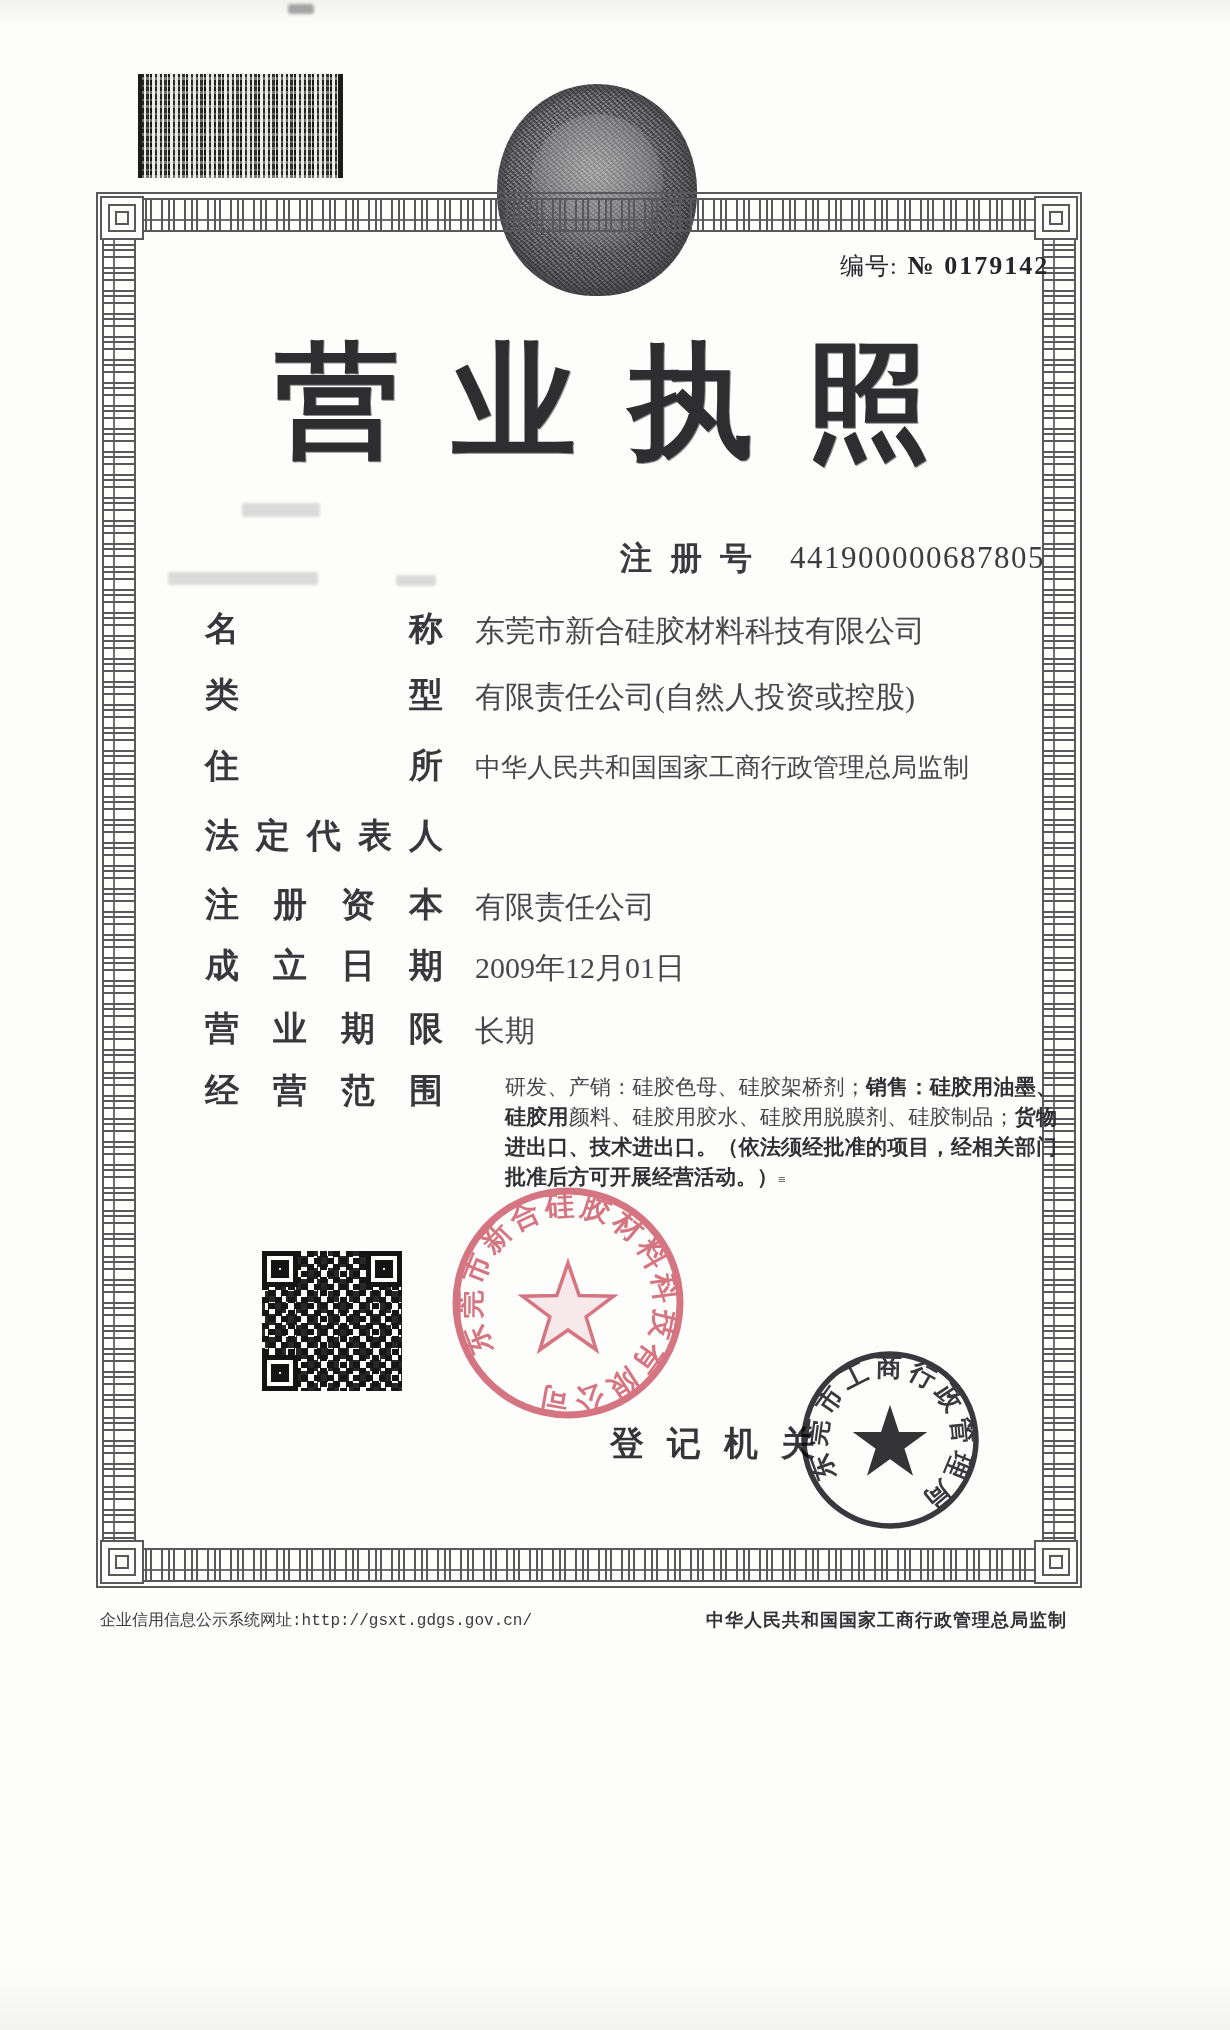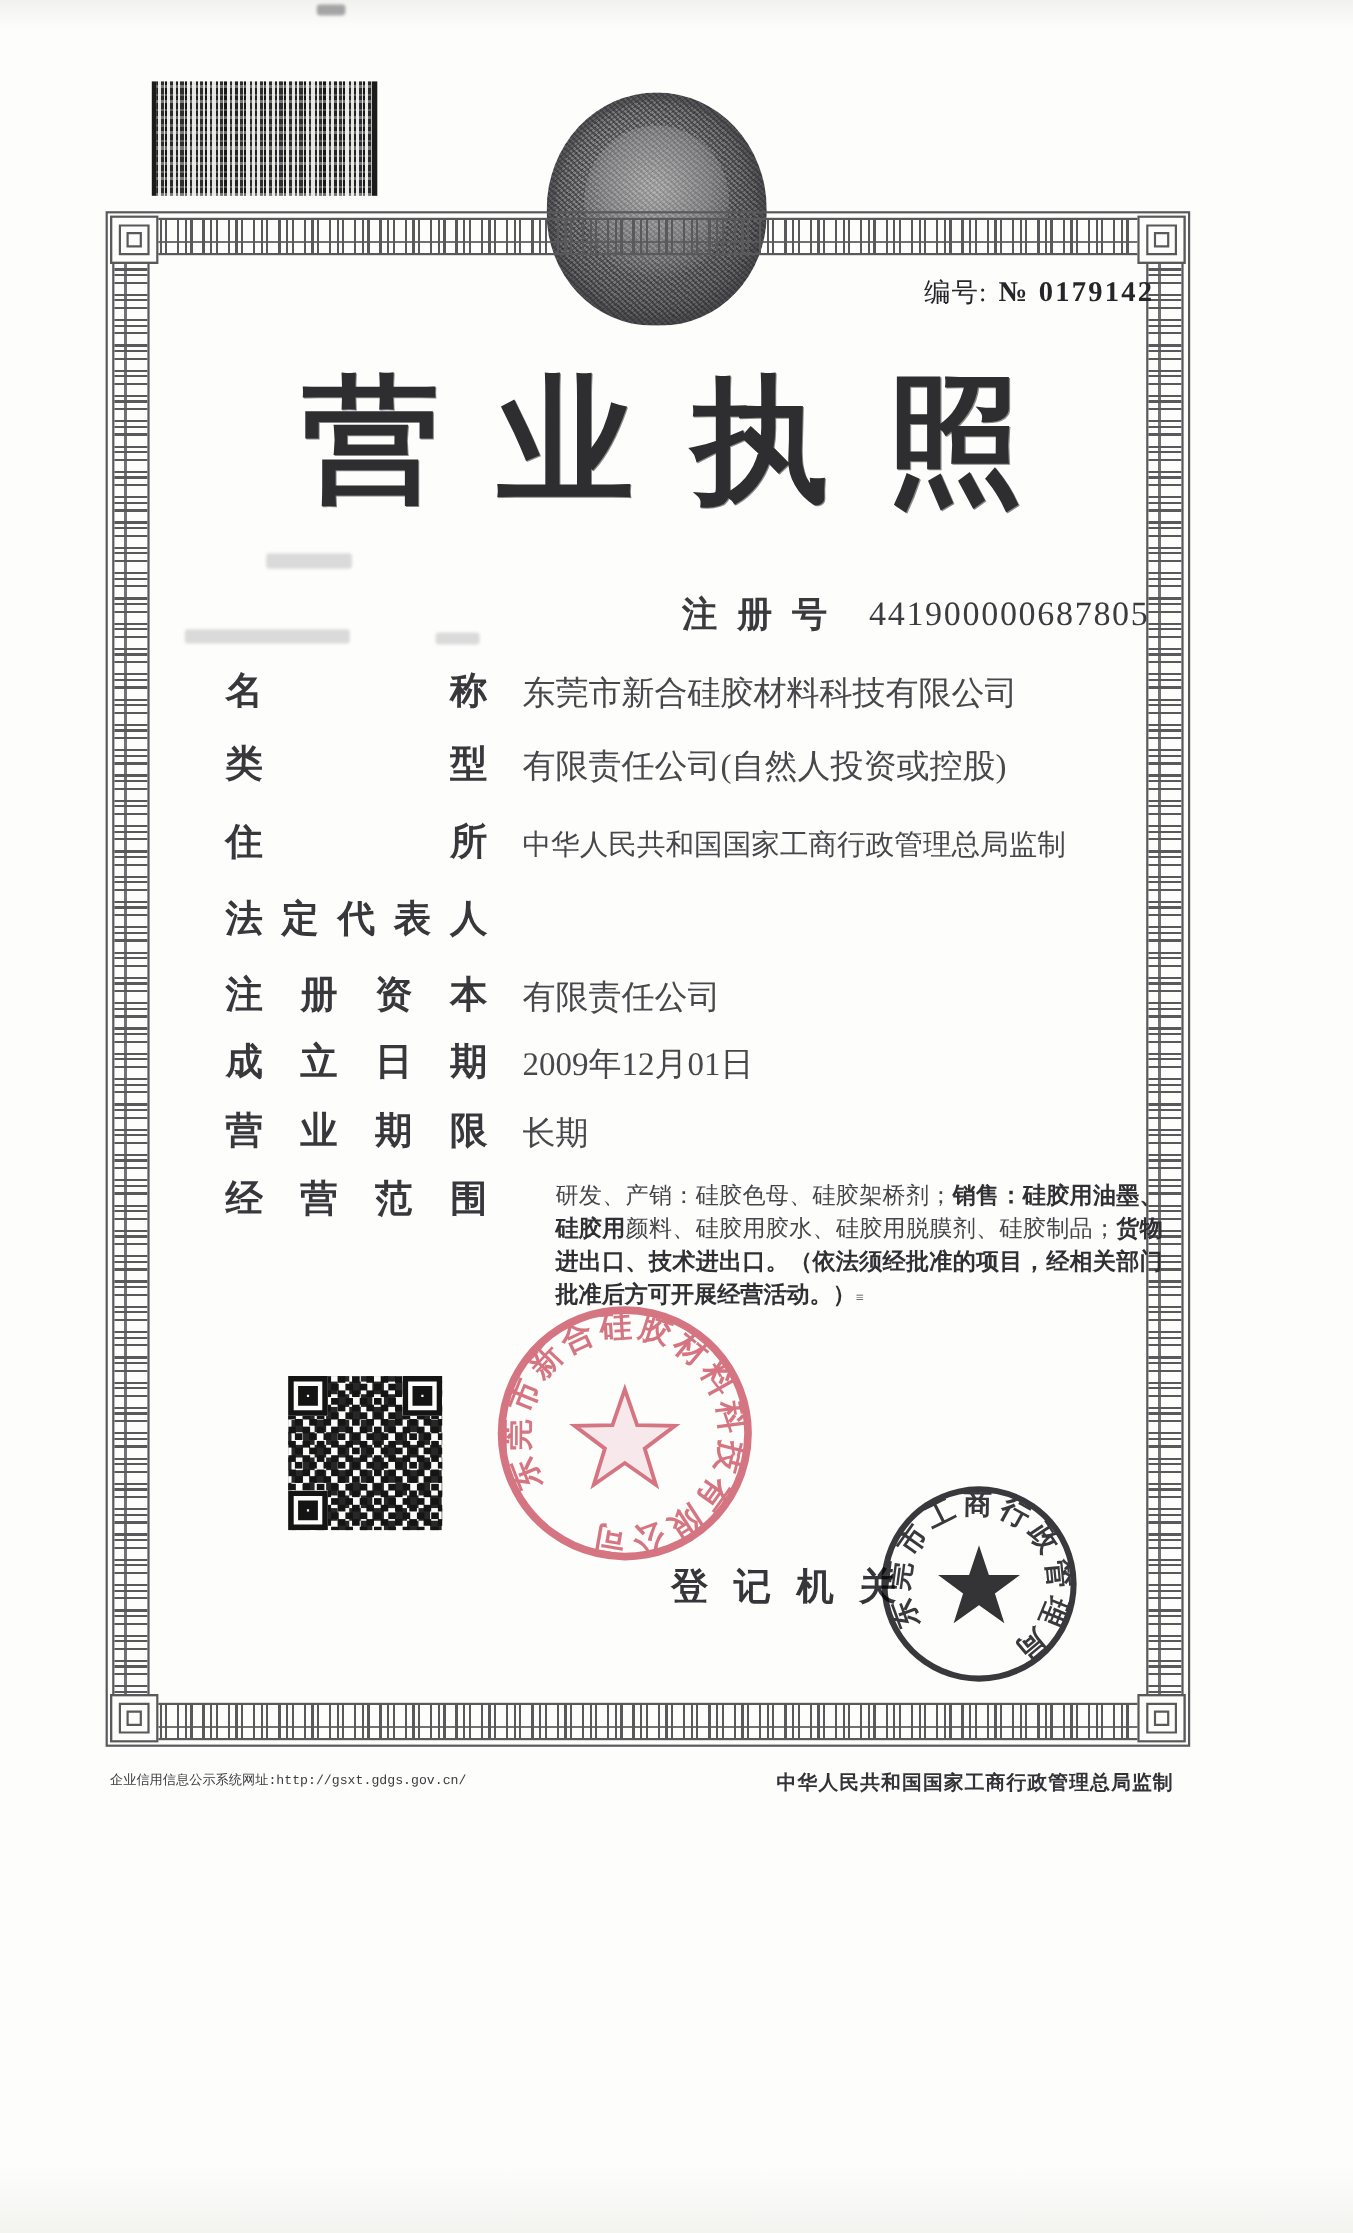--- a/index.html
+++ b/index.html
@@ -89,21 +89,21 @@
     mix-blend-mode:multiply;opacity:.9;}
 
   .registrar{position:absolute;left:610px;top:1422px;width:205px;font-size:34px;line-height:44px;font-weight:600;color:#36363a;}
   .dateline{position:absolute;left:753px;top:1484px;font-size:30px;line-height:38px;color:#3b3b3f;white-space:nowrap;}
   .dateline .dm{margin-left:52px;}
   .dateline .dd{margin-left:40px;}
   .dateline .ds{margin-left:5px;}
 
   
   .footer-left{position:absolute;left:100px;top:1610px;font-family:"Liberation Mono","DejaVu Sans Mono",monospace;
-    font-size:12px;color:#3c3c40;letter-spacing:0;}
+    font-size:16px;color:#3c3c40;letter-spacing:0;}
   .footer-right{position:absolute;left:706px;top:1608px;font-size:18px;font-weight:700;color:#333337;letter-spacing:1px;}
 
   
   .art{position:absolute;background:#9a9a9c;opacity:.35;filter:blur(1.5px);border-radius:3px;}
   .art0{left:288px;top:4px;width:26px;height:10px;opacity:.6;background:#6f6f72;}
   .art1{left:242px;top:503px;width:78px;height:14px;}
   .art2{left:168px;top:572px;width:150px;height:13px;}
   .art3{left:396px;top:575px;width:40px;height:11px;}
 </style>
 </head>

